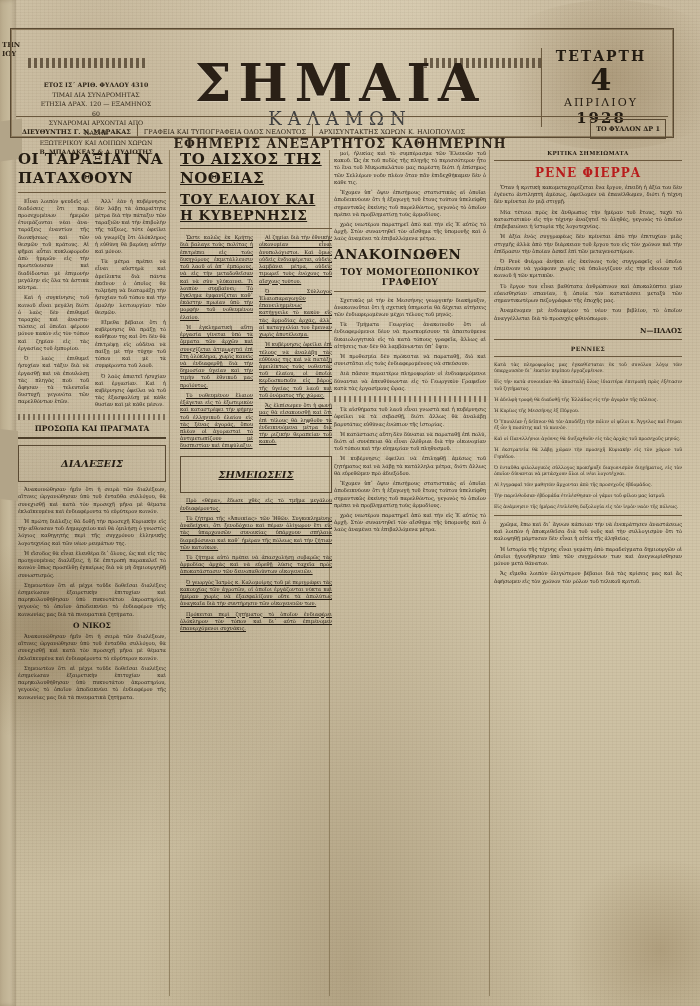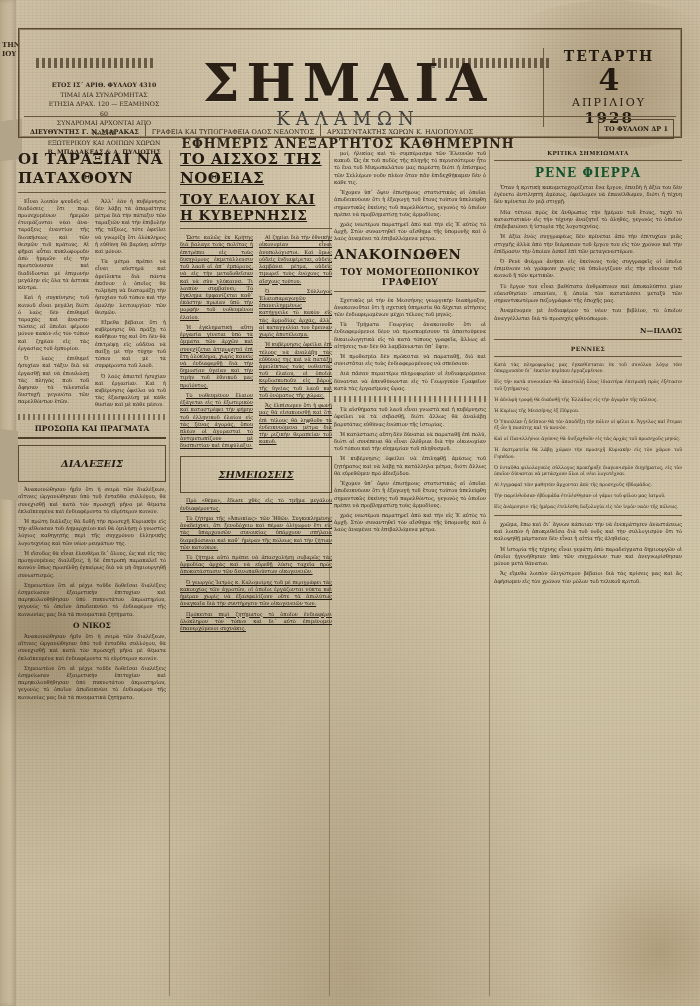--- a/index.html
+++ b/index.html
@@ -31,21 +31,21 @@
     position:absolute;left:0;top:0;width:16px;height:1006px;
     background:linear-gradient(90deg,#b9ab8c 0%, #c7ba9c 60%, rgba(199,186,156,0) 100%);
     box-shadow:inset -2px 0 4px rgba(80,60,35,.25);
   }
   .torn-notch{
     position:absolute;background:#b2a488;
   }
   .page{position:absolute;left:0;top:0;width:700px;height:1006px;}
 
   
-  .masthead{position:absolute;left:18px;top:28px;width:664px;height:110px;}
+  .masthead{position:absolute;left:10px;top:28px;width:664px;height:110px;}
   .mh-border{
     position:absolute;inset:0;
     border:1px solid #5a4a33;
     box-shadow:inset 0 0 0 1px #8d7b5e;
   }
   .mh-deco{
     position:absolute;left:18px;top:30px;width:120px;height:10px;
     background-image:repeating-linear-gradient(90deg,#4a3b28 0 3px, rgba(0,0,0,0) 3px 6px);
     opacity:.75;
   }
@@ -66,21 +66,21 @@
     font-size:12.5px;letter-spacing:1px;font-weight:bold;color:#2d2318;
   }
   .mh-left{
     position:absolute;left:26px;top:52px;width:120px;text-align:center;
     font-size:6.2px;line-height:1.55;color:#2f2518;
   }
   .mh-left .ln{display:block;}
   .mh-left .bold{font-weight:bold;}
   .date-box{
     position:absolute;right:14px;top:20px;width:118px;text-align:center;
-    border-left:1px solid #6a583d;padding-left:6px;
+    border-left:1px solid #6a583d;
   }
   .date-box .dow{font-size:14px;letter-spacing:2px;font-weight:bold;}
   .date-box .day{font-size:30px;font-weight:bold;line-height:1.05;}
   .date-box .mon{font-size:11px;letter-spacing:2px;}
   .date-box .yr{font-size:15px;font-weight:bold;letter-spacing:2px;}
   .mh-rule{position:absolute;left:6px;right:6px;top:88px;height:1px;background:#6a583d;}
   .infobar{
     position:absolute;left:6px;right:6px;top:92px;height:16px;
     font-size:6.5px;display:flex;align-items:flex-end;color:#2f2518;
   }
@@ -125,21 +125,21 @@
   .dotline{height:6px;background-image:repeating-linear-gradient(90deg,#4a3b28 0 2px, rgba(0,0,0,0) 2px 5px);opacity:.6;margin:4px 0;}
   .notebox{
     border:1px solid #5a4a33;margin:6px 0 4px 0;padding:12px 4px;
     font-size:10px;font-weight:bold;text-align:center;font-style:italic;
   }
   .col4-hd{
     font-size:6px;font-weight:bold;text-align:center;letter-spacing:.4px;margin:0 0 2px;
   }
   .name-hd{
     font-size:12px;font-weight:bold;text-align:center;letter-spacing:1px;margin:2px 0 4px;
-    color:#14532d;
+    color:#b91c1c;
   }
   .tophd4{font-size:5.6px;text-align:center;font-weight:bold;letter-spacing:.3px;}
   
   .margin-text{
     position:absolute;left:2px;top:40px;width:14px;
     font-size:7px;line-height:1.3;text-align:center;font-weight:bold;color:#33281b;
   }
   .stain{
     position:absolute;border-radius:50%;
     background:radial-gradient(circle,rgba(120,95,58,.30),rgba(120,95,58,0) 70%);

